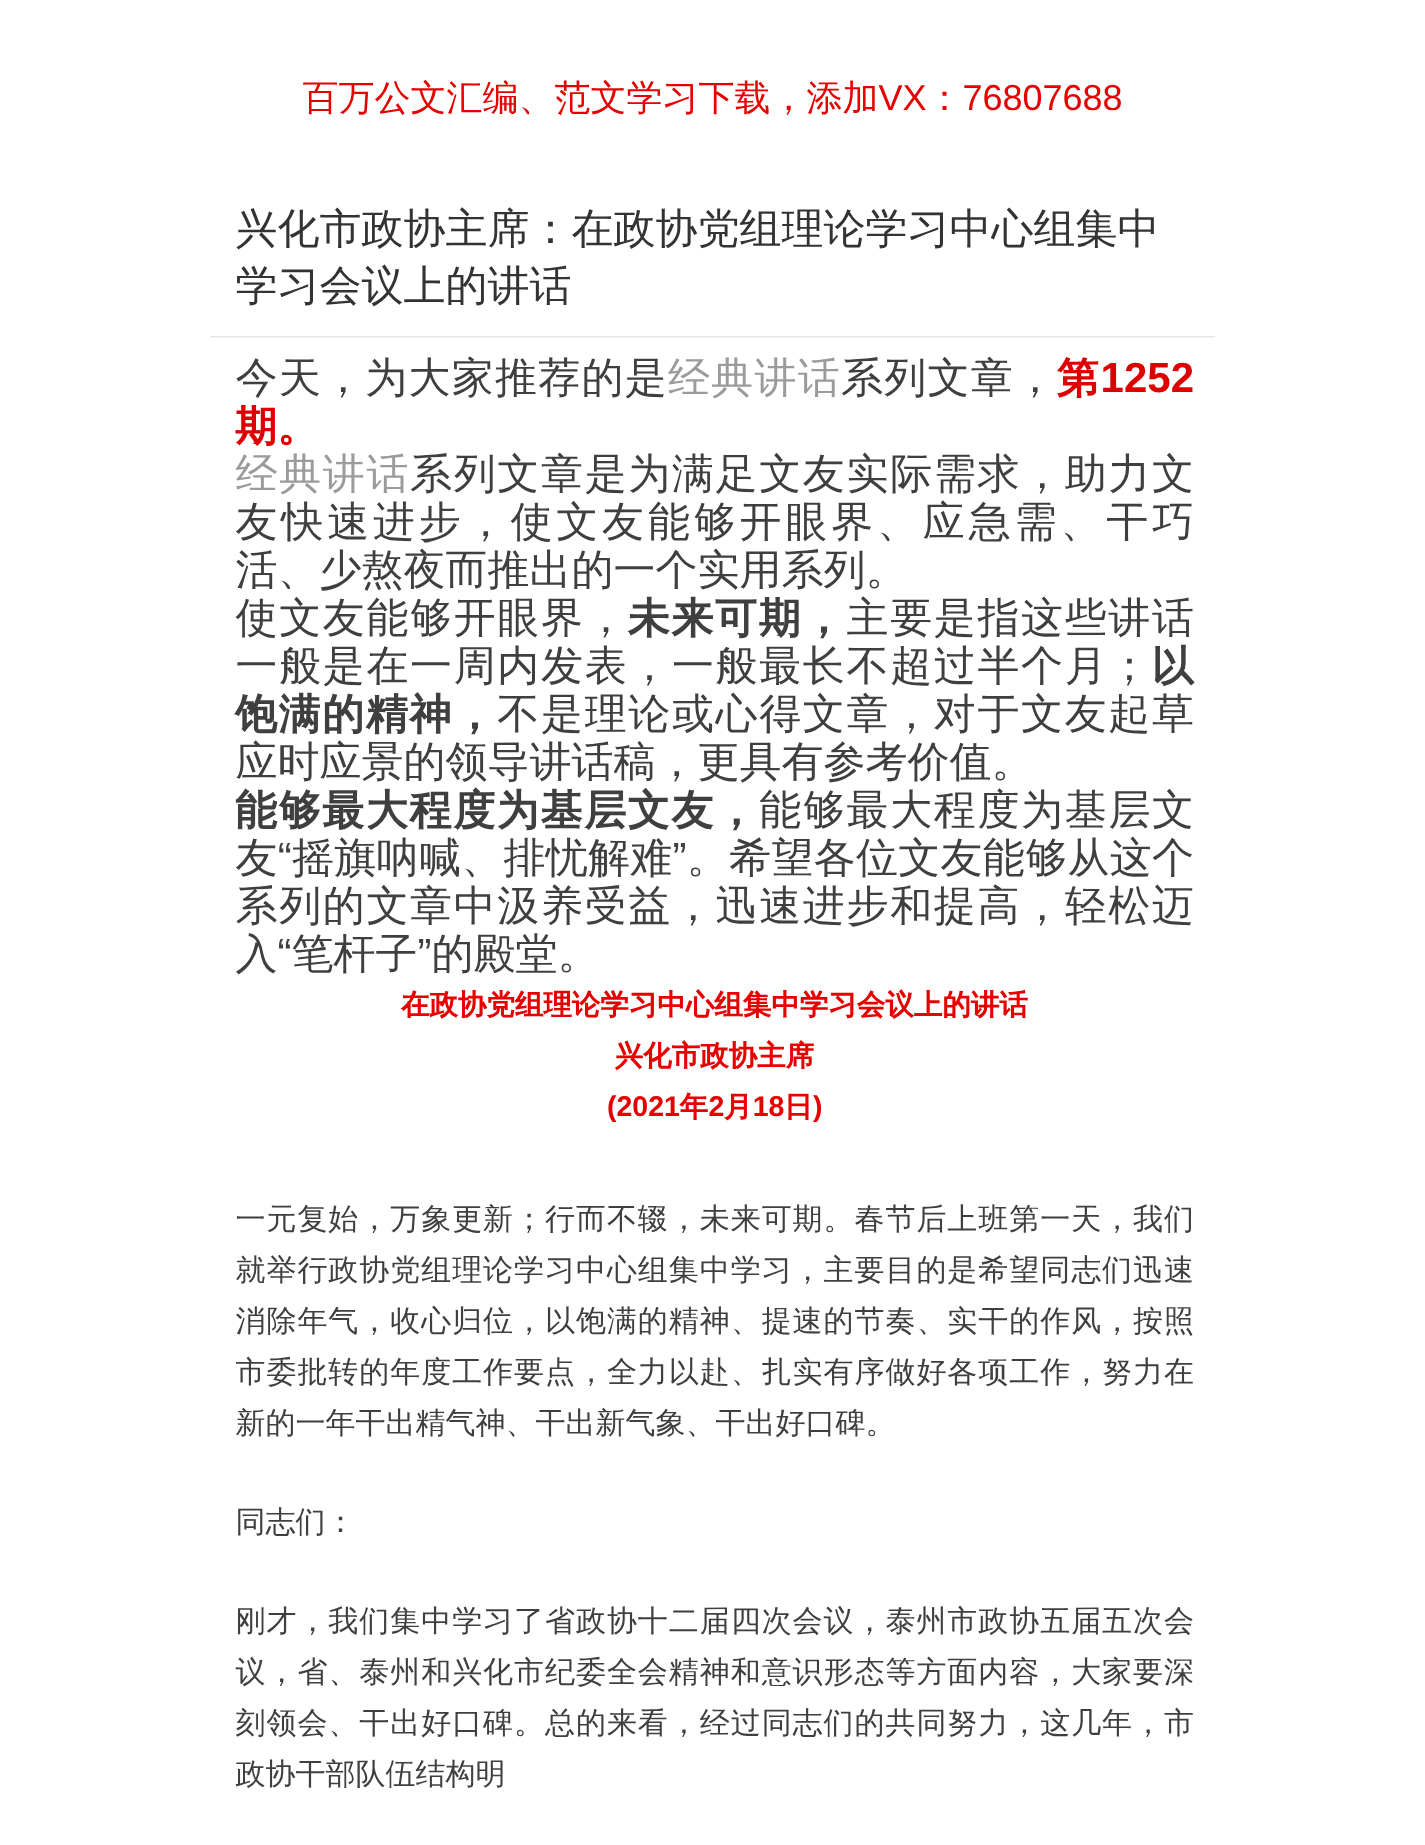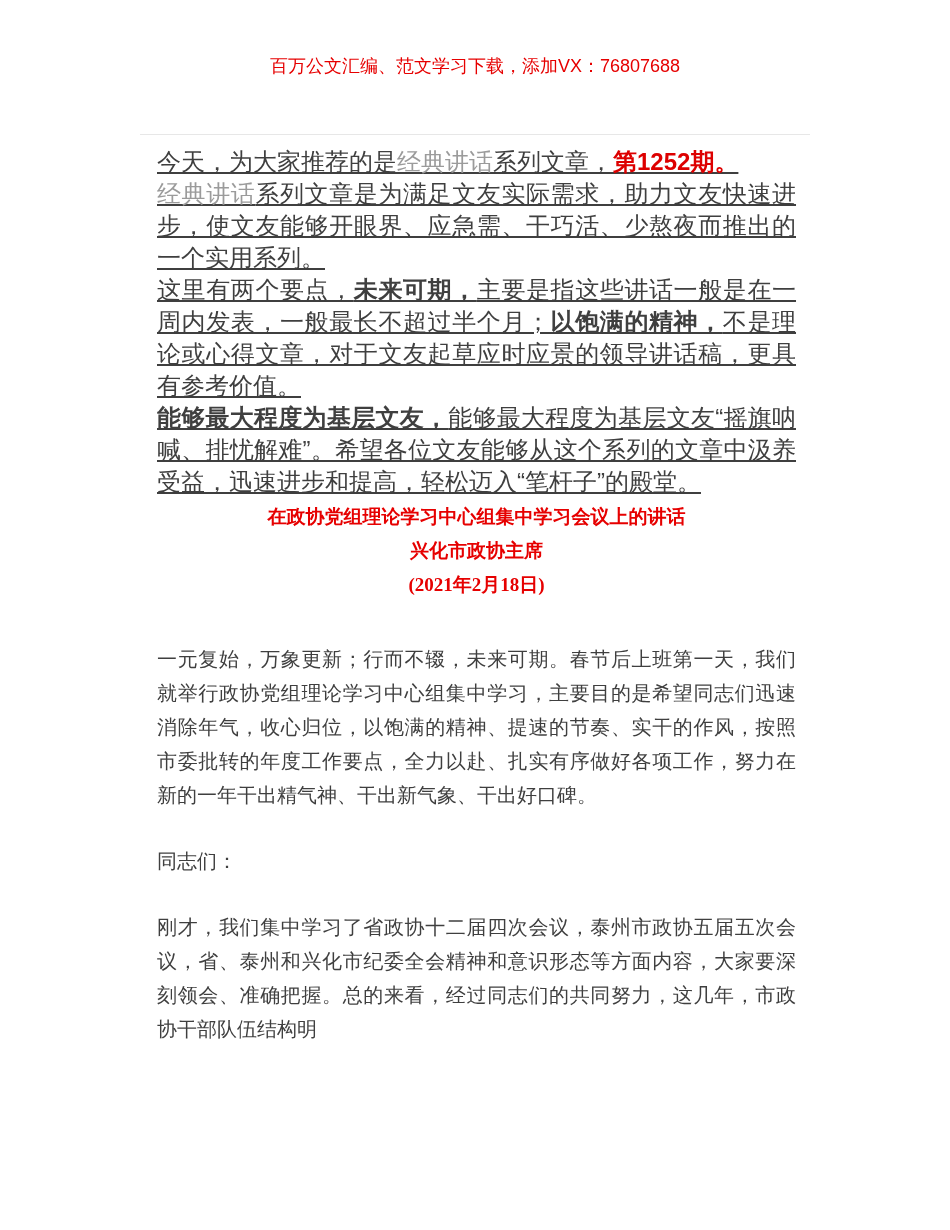--- a/index.html
+++ b/index.html
@@ -16,21 +16,21 @@
     margin: 0; padding: 0;
     width: 950px; height: 1230px;
     background: #ffffff;
     overflow: hidden;
     font-family: "Liberation Sans", "DejaVu Sans", sans-serif;
   }
   .banner {
     margin-top: 54px;
     text-align: center;
     color: var(--red);
-    font-size: 18px;
+    font-size: 24px;
     line-height: 24px;
   }
   .article {
     width: 670px;
     margin: 56px auto 0 auto;
   }
   .pad { padding-left: 17px; padding-right: 14px; }
   .title {
     font-size: 28px;
     line-height: 38px;
@@ -46,30 +46,29 @@
   }
   .date {
     margin-top: 20px;
     font-size: 19px;
     line-height: 22px;
     color: var(--date);
   }
   .intro { margin-top: 11px; }
   .intro p {
     margin: 0;
-    font-size: 24px;
+    font-size: 28px;
     line-height: 32px;
     color: var(--text);
     text-align: justify;
-    text-decoration: underline;
   }
   .run-muted { color: var(--muted); }
   .run-bold { font-weight: 700; }
   .run-red-bold { color: var(--red-deep); font-weight: 700; }
-  .speech-heading { margin-top: 2px; font-family: Liberation Serif, serif; }
+  .speech-heading { margin-top: 2px; }
   .speech-heading .red-line {
     text-align: center;
     color: var(--red);
     font-weight: 700;
     font-size: 19px;
     line-height: 34px;
   }
   .speech p {
     margin: 32px 0 0 0;
     font-size: 20px;
@@ -78,33 +77,34 @@
     text-align: justify;
   }
   .speech p:first-child { margin-top: 40px; }
 </style>
 </head>
 <body>
 
 <div class="banner">百万公文汇编、范文学习下载，添加VX：76807688</div>
 
 <div class="article">
+  <h1 class="title pad">兴化市政协主席：在政协党组理论学习中心组集中学习会议上的讲话</h1>
   <div class="divider"></div>
 
   <div class="intro pad" id="intro">
       <p><span>今天，为大家推荐的是</span><span class="run-muted">经典讲话</span><span>系列文章，</span><span class="run-red-bold">第1252期。</span></p>
       <p><span class="run-muted">经典讲话</span><span>系列文章是为满足文友实际需求，助力文友快速进步，使文友能够开眼界、应急需、干巧活、少熬夜而推出的一个实用系列。</span></p>
-      <p><span>这里有两个要点，</span><span class="run-bold">未来可期，</span><span>主要是指这些讲话一般是在一周内发表，一般最长不超过半个月；</span><span class="run-bold">以饱满的精神，</span><span>不是理论或心得文章，对于文友起草应时应景的领导讲话稿，更具有参考价值。</span></p>
+      <p><span>使文友能够开眼界，</span><span class="run-bold">未来可期，</span><span>主要是指这些讲话一般是在一周内发表，一般最长不超过半个月；</span><span class="run-bold">以饱满的精神，</span><span>不是理论或心得文章，对于文友起草应时应景的领导讲话稿，更具有参考价值。</span></p>
       <p><span class="run-bold">能够最大程度为基层文友，</span><span>能够最大程度为基层文友“摇旗呐喊、排忧解难”。希望各位文友能够从这个系列的文章中汲养受益，迅速进步和提高，轻松迈入“笔杆子”的殿堂。</span></p>
     </div>
 
   <div class="speech-heading pad">
     <div class="red-line">在政协党组理论学习中心组集中学习会议上的讲话</div>
     <div class="red-line">兴化市政协主席</div>
     <div class="red-line">(2021年2月18日)</div>
   </div>
 
   <div class="speech pad" id="speech">
       <p>一元复始，万象更新；行而不辍，未来可期。春节后上班第一天，我们就举行政协党组理论学习中心组集中学习，主要目的是希望同志们迅速消除年气，收心归位，以饱满的精神、提速的节奏、实干的作风，按照市委批转的年度工作要点，全力以赴、扎实有序做好各项工作，努力在新的一年干出精气神、干出新气象、干出好口碑。</p>
       <p>同志们：</p>
-      <p>刚才，我们集中学习了省政协十二届四次会议，泰州市政协五届五次会议，省、泰州和兴化市纪委全会精神和意识形态等方面内容，大家要深刻领会、准确把握。总的来看，经过同志们的共同努力，这几年，市政协干部队伍结构明</p>
+      <p>刚才，我们集中学习了省政协十二届四次会议，泰州市政协五届五次会议，省、泰州和兴化市纪委全会精神和意识形态等方面内容，大家要深刻领会、干出好口碑。总的来看，经过同志们的共同努力，这几年，市政协干部队伍结构明</p>
     </div>
 </div>
 
 </body></html>

